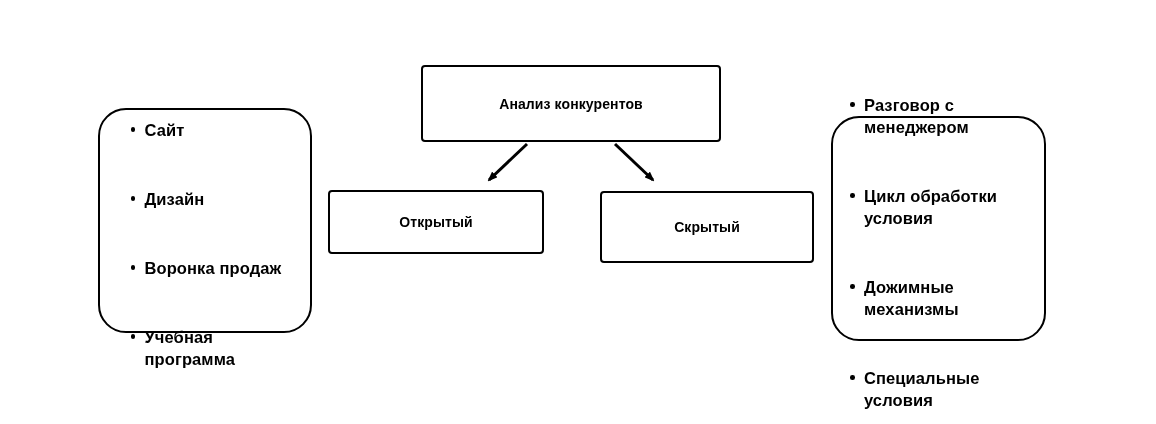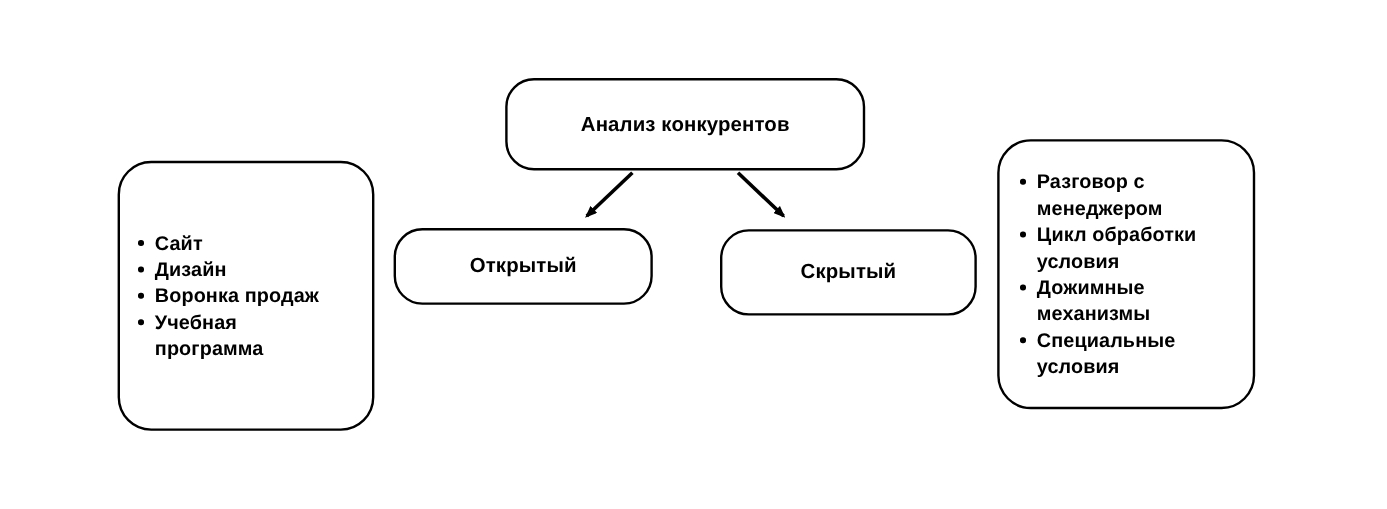--- a/index.html
+++ b/index.html
@@ -17,47 +17,48 @@
   }
   .node {
     position: absolute;
     background: #ffffff;
     border: 2.6px solid #000000;
     display: flex;
     align-items: center;
     justify-content: center;
   }
   .node-pill {
-    border-radius: 24px;
+    border-radius: 4px;
     font-weight: 700;
-    font-size: 17px;
+    font-size: 14px;
     letter-spacing: 0.1px;
   }
   .node-root   { left: 421px; top: 65px;  width: 300px; height: 77px; }
   .node-open   { left: 328px; top: 190px; width: 216px; height: 64px; }
   .node-hidden { left: 600px; top: 191px; width: 214px; height: 72px; }
 
   .node-list {
     border-radius: 28px;
     justify-content: flex-start;
   }
-  .node-list-left  { left: 98px;  top: 134px; width: 214px; height: 225px; padding-left: 13px; }
+  .node-list-left  { left: 98px;  top: 108px; width: 214px; height: 225px; padding-left: 13px; justify-content: center; }
   .node-list-right { left: 831px; top: 116px; width: 215px; height: 225px; padding-left: 15px; }
 
   ul.bullets {
     list-style: none;
     font-weight: 700;
     font-size: 16.5px;
     line-height: 22px;
     letter-spacing: 0.1px;
   }
   ul.bullets li {
     position: relative;
     padding-left: 16px;
     width: 166px;
+    margin-top: 47px;
   }
   ul.bullets li::before {
     content: "";
     position: absolute;
     left: 2px; top: 8.5px;
     width: 4.6px; height: 4.6px;
     border-radius: 50%;
     background: #000000;
   }
   svg.arrows {

